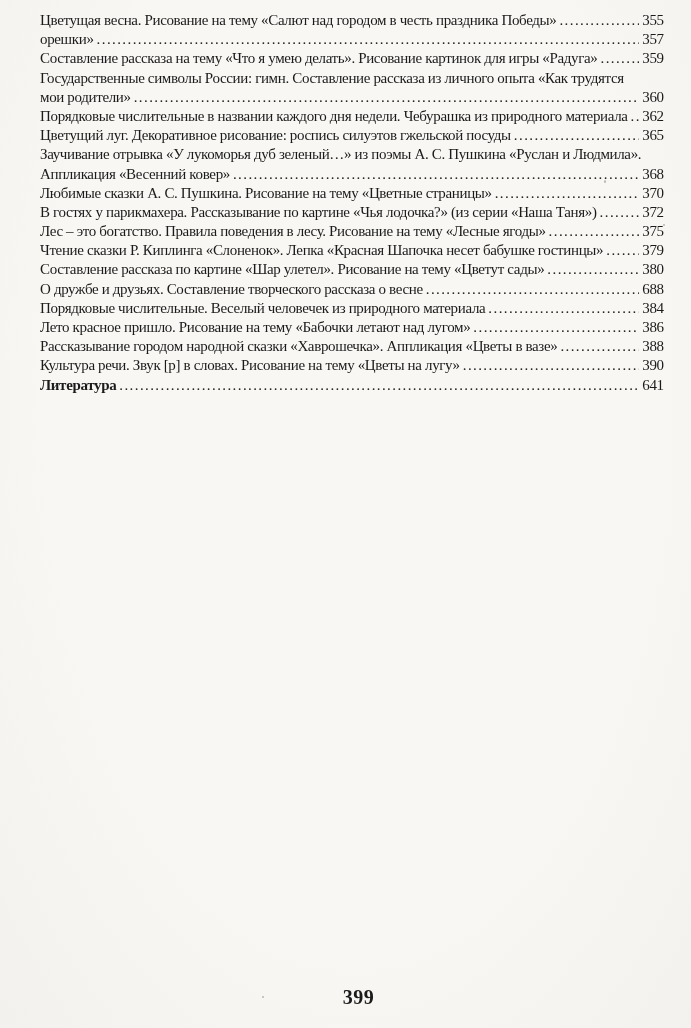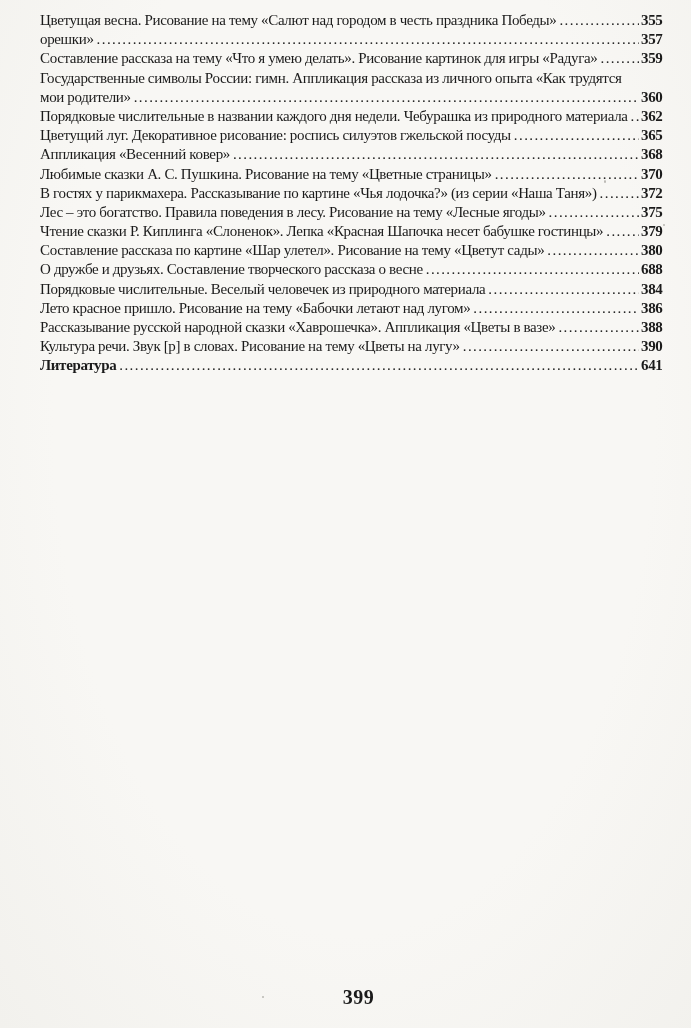--- a/index.html
+++ b/index.html
@@ -50,23 +50,22 @@
     white-space: nowrap;
     margin: 0 2px 0 3px;
     color: #222;
   }
   .toc-line .dots::after {
     content: "......................................................................................................................................................................";
     letter-spacing: 1.4px;
   }
   .toc-line .pg {
     flex: 0 0 auto;
-    text-align: left;
+    text-align: center;
     min-width: 24px;
-    font-weight: bold;
   }
   .folio {
     position: absolute;
     left: 10px;
     right: 0;
     top: 986px;
     text-align: center;
     font-size: 20px;
     font-weight: bold;
     letter-spacing: 0.5px;
@@ -101,21 +100,21 @@
       <span class="pg">357</span>
     </div>
 
     <div class="toc-line">
       <span class="t">Составление рассказа на тему «Что я умею делать». Рисование картинок для игры «Радуга»</span>
       <span class="dots"></span>
       <span class="pg">359</span>
     </div>
 
     <div class="toc-line no-page">
-      <span class="t">Государственные символы России: гимн. Аппликация рассказа из личного опыта «Как трудятся</span>
+      <span class="t">Государственные символы России: гимн. Составление рассказа из личного опыта «Как трудятся</span>
 
     </div>
 
     <div class="toc-line">
       <span class="t">мои родители»</span>
       <span class="dots"></span>
       <span class="pg">360</span>
     </div>
 
     <div class="toc-line">
@@ -123,20 +122,24 @@
       <span class="dots"></span>
       <span class="pg">362</span>
     </div>
 
     <div class="toc-line">
       <span class="t">Цветущий луг. Декоративное рисование: роспись силуэтов гжельской посуды</span>
       <span class="dots"></span>
       <span class="pg">365</span>
     </div>
 
+    <div class="toc-line no-page">
+      <span class="t">Заучивание отрывка «У лукоморья дуб зеленый…» из поэмы А. С. Пушкина «Руслан и Людмила».</span>
+
+    </div>
 
     <div class="toc-line">
       <span class="t">Аппликация «Весенний ковер»</span>
       <span class="dots"></span>
       <span class="pg">368</span>
     </div>
 
     <div class="toc-line">
       <span class="t">Любимые сказки А. С. Пушкина. Рисование на тему «Цветные страницы»</span>
       <span class="dots"></span>
@@ -180,21 +183,21 @@
       <span class="pg">384</span>
     </div>
 
     <div class="toc-line">
       <span class="t">Лето красное пришло. Рисование на тему «Бабочки летают над лугом»</span>
       <span class="dots"></span>
       <span class="pg">386</span>
     </div>
 
     <div class="toc-line">
-      <span class="t">Рассказывание русской народной сказки «Хаврошечка». Аппликация «Цветы в вазе»</span>
+      <span class="t">Рассказывание городом народной сказки «Хаврошечка». Аппликация «Цветы в вазе»</span>
       <span class="dots"></span>
       <span class="pg">388</span>
     </div>
 
     <div class="toc-line">
       <span class="t">Культура речи. Звук [р] в словах. Рисование на тему «Цветы на лугу»</span>
       <span class="dots"></span>
       <span class="pg">390</span>
     </div>
 

